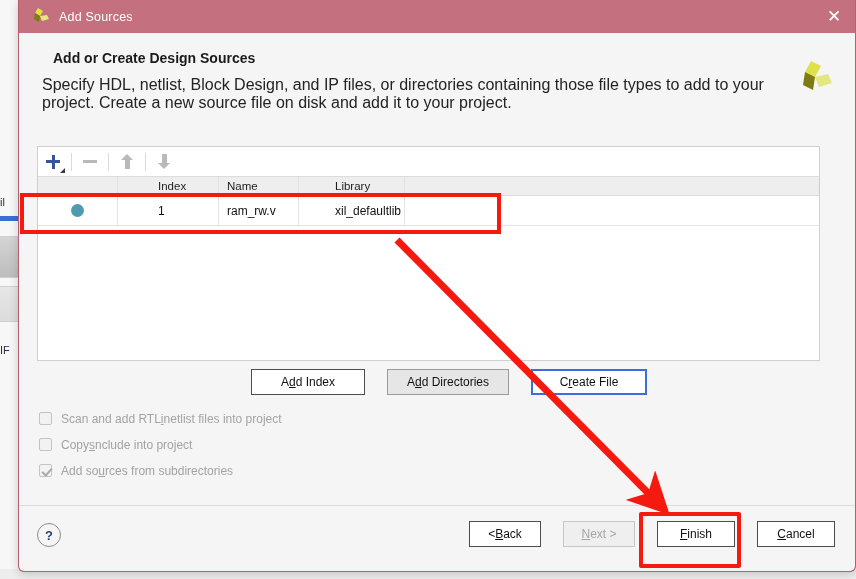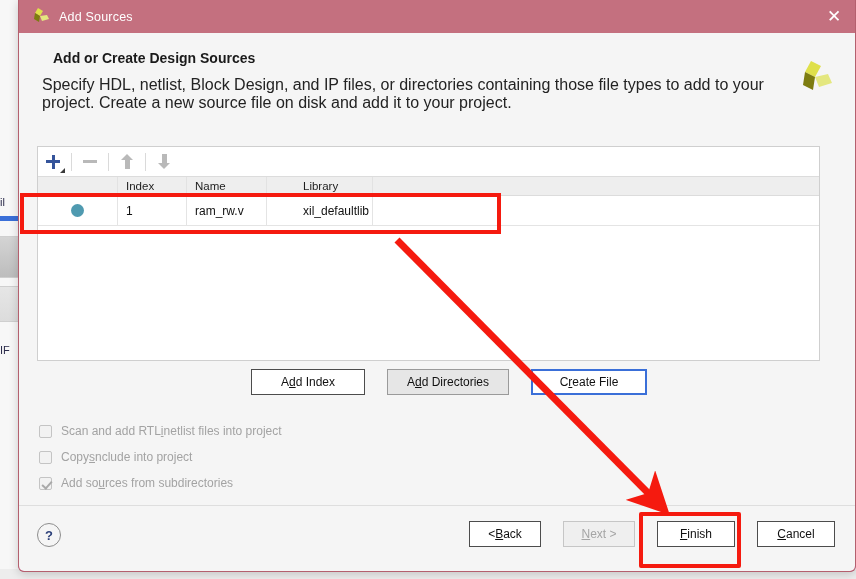--- a/index.html
+++ b/index.html
@@ -139,21 +139,21 @@
   .tbl-head .cell { display: flex; align-items: center; padding-left: 8px;
     border-right: 1px solid #e2e2e2; overflow: hidden; }
   .tbl-row {
     display: flex; height: 30px; background: #ffffff;
     border-bottom: 1px solid #e4e4e4;
     font-size: 12px; color: #111111;
   }
   .tbl-row .cell { display: flex; align-items: center; padding-left: 8px;
     border-right: 1px solid #e4e4e4; overflow: hidden; }
   .c-dot   { width: 80px; justify-content: center !important; padding-left: 0 !important; }
-  .c-index { width: 69px; }
+  .c-index { width: 69px; margin-left: 32px; }
   .c-name  { width: 80px; }
   .c-lib   { width: 78px; margin-left: 28px; }
   .c-loc   { width: 117px; }
   .c-rest  { flex: 1; border-right: none !important; }
   .dot {
     width: 13px; height: 13px; border-radius: 50%; background: #4f9ab0;
   }
 
   
   .btn {
@@ -170,21 +170,21 @@
     display: flex; gap: 22px;
   }
   .b-addfiles { width: 114px; }
   .b-adddirs  { width: 122px; }
   .b-create   { width: 116px; }
   .u { text-decoration: underline; }
 
   
   .cbx-group { position: absolute; left: 20px; top: 379px; }
   .cbx-row {
-    display: flex; align-items: flex-end; height: 26px;
+    display: flex; align-items: flex-start; height: 26px;
     font-size: 12px; color: #a3a3a3;
   }
   .cbx {
     width: 13px; height: 13px; border: 1px solid #c4c4c4;
     background: #f2f2f2; margin-right: 9px; position: relative;
     border-radius: 2px; flex: none;
   }
   .cbx.checked:after {
     content: ""; position: absolute; left: 3.5px; top: 0.5px;
     width: 4px; height: 8px; border: solid #a9a9a9;

